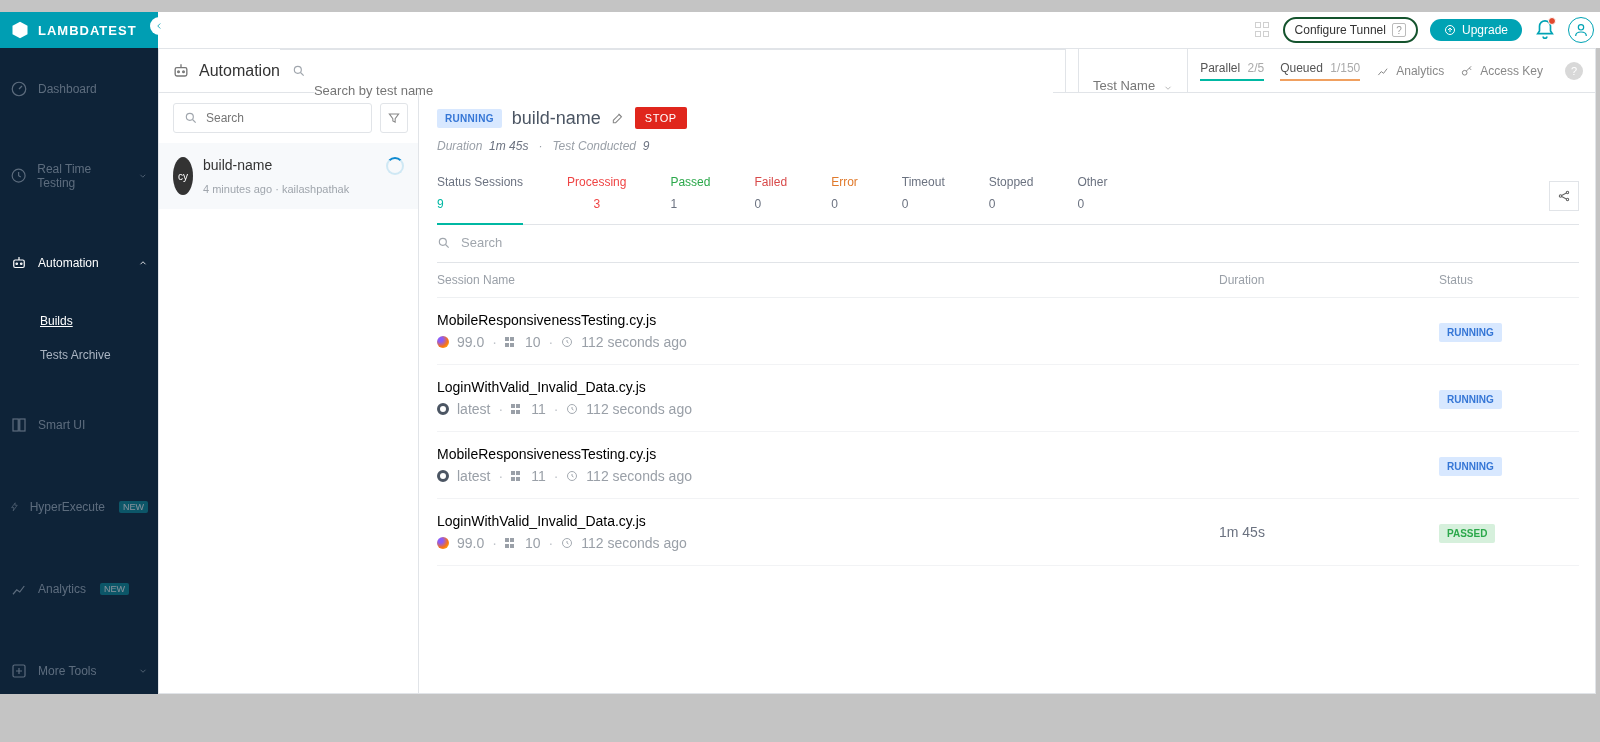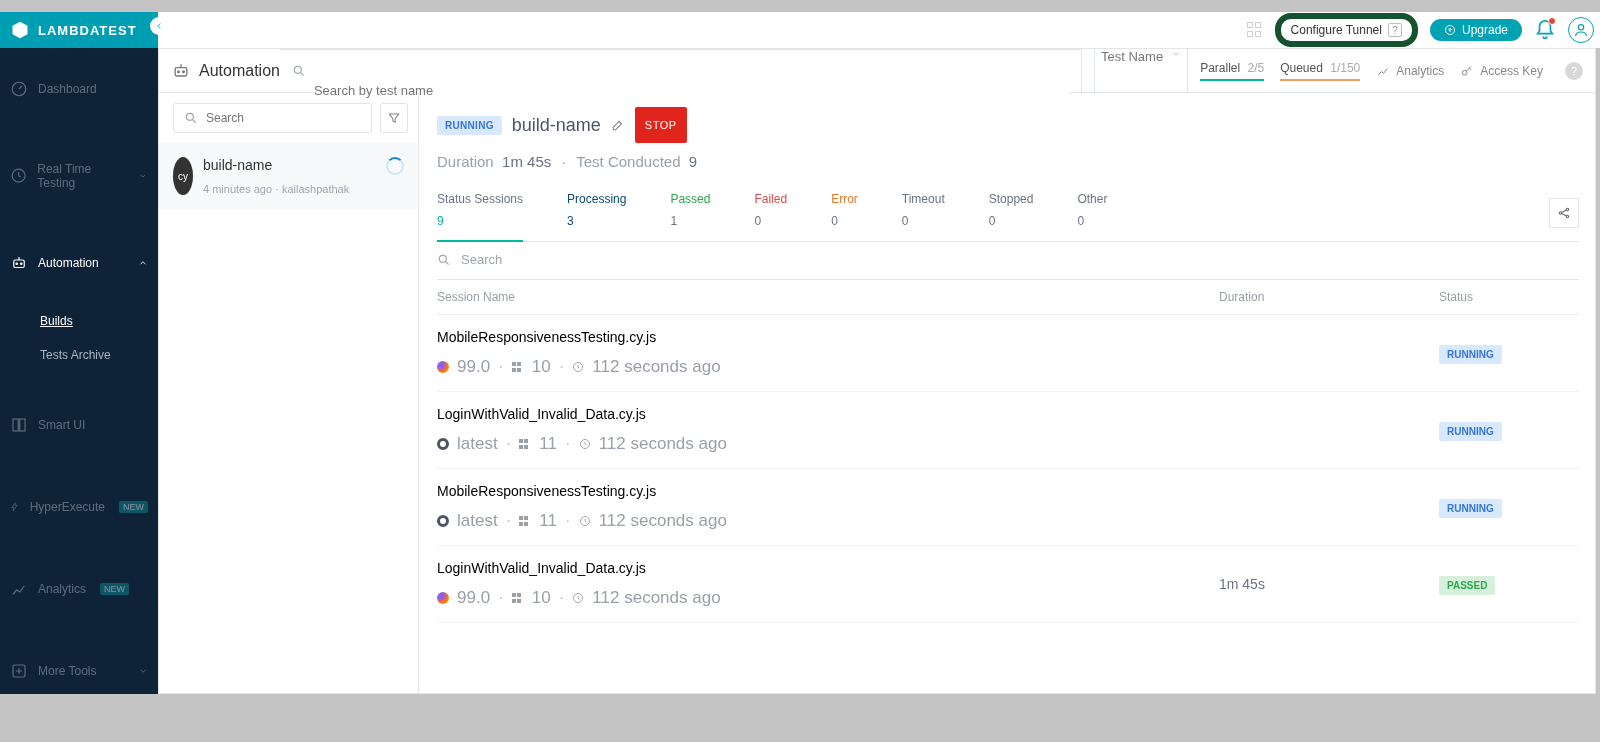--- a/index.html
+++ b/index.html
@@ -9,21 +9,21 @@
 .topbar { position: absolute; top: 12px; left: 0; right: 0; height: 36px; background: #fff; display: flex; align-items: center; }
 .brandbar { position: absolute; left: 0; top: 12px; width: 158px; height: 36px; background: #009eb3; display: flex; align-items: center; padding-left: 10px; gap: 8px; z-index: 3; }
 .brandbar .logo { width: 20px; height: 20px; fill: #fff; }
 .brandbar .brandtxt { color: #fff; font-weight: 700; font-size: 13px; letter-spacing: 1px; }
 .brand-caret { position: absolute; left: 150px; top: 17px; width: 18px; height: 18px; background: #fff; border-radius: 50%; display: flex; align-items: center; justify-content: center; z-index: 4; }
 .brand-caret svg { width: 10px; height: 10px; stroke: #009eb3; fill: none; stroke-width: 2; }
 
 .topbar-right { position: absolute; right: 6px; top: 0; height: 36px; display: flex; align-items: center; gap: 12px; }
 .grid-icon { display: inline-flex; flex-wrap: wrap; width: 16px; height: 16px; gap: 2px; }
 .grid-icon span { width: 6px; height: 6px; border: 1px solid #d0d0d0; }
-.tunnel-btn { border: 6px solid #14532d; background: #fff; border-radius: 16px; font-size: 12px; color: #333; padding: 4px 10px; display: flex; align-items: center; gap: 6px; }
+.tunnel-btn { border: 2px solid #14532d; background: #fff; border-radius: 16px; font-size: 12px; color: #333; padding: 4px 10px; display: flex; align-items: center; gap: 6px; }
 .tunnel-btn .q { width: 14px; height: 14px; border: 1px solid #bbb; color: #999; border-radius: 2px; font-size: 10px; display: flex; align-items: center; justify-content: center; }
 .upgrade-btn { background: #00a3b4; color: #fff; border-radius: 16px; padding: 4px 14px; font-size: 12px; display: flex; align-items: center; gap: 6px; }
 .upgrade-btn svg { width: 12px; height: 12px; stroke: #fff; fill: none; stroke-width: 2; }
 .bell { width: 22px; height: 22px; position: relative; }
 .bell svg { width: 22px; height: 22px; stroke: #00a3b4; fill: none; stroke-width: 1.8; }
 .bell .dot { position: absolute; top: -2px; right: 0; width: 8px; height: 8px; background: #e0482e; border-radius: 50%; border: 1px solid #fff; }
 .avatar-top { width: 26px; height: 26px; border: 1px solid #00a3b4; border-radius: 50%; display: flex; align-items: center; justify-content: center; }
 .avatar-top svg { width: 16px; height: 16px; stroke: #00a3b4; fill: none; stroke-width: 1.8; }
 
 
@@ -38,21 +38,21 @@
 .sidenav-sub.active { color: #fff; text-decoration: underline; }
 .badge-new { background: #0b8a99; color: #fff; font-size: 9px; padding: 1px 4px; border-radius: 2px; margin-left: 4px; }
 
 
 .panel { position: absolute; left: 158px; right: 4px; top: 48px; bottom: 48px; background: #fff; border: 1px solid #e1e4e8; display: flex; flex-direction: column; overflow: hidden; }
 .panel-head { display: flex; align-items: center; border-bottom: 1px solid #e1e4e8; height: 44px; padding: 0 12px; gap: 12px; }
 .panel-title { display: flex; align-items: center; gap: 8px; font-size: 16px; color: #333; font-weight: 500; }
 .panel-title svg { width: 20px; height: 20px; stroke: #777; fill: none; stroke-width: 1.6; }
 .search-wide { flex: 1; border: 1px solid #e1e4e8; border-left: none; height: 44px; display: flex; align-items: center; padding: 0 12px; gap: 8px; margin-left: -12px; }
 .search-wide input { border: none; outline: none; font-size: 13px; color: #333; flex: 1; margin-top: 40px; }
-.dropdown { border: 1px solid #e1e4e8; border-top: none; border-bottom: none; height: 44px; padding: 0 6px; display: flex; align-items: flex-start; gap: 8px; font-size: 13px; color: #777; cursor: pointer; }
+.dropdown { border: 1px solid #e1e4e8; border-top: none; border-bottom: none; height: 44px; padding: 0 14px; display: flex; align-items: flex-end; gap: 8px; font-size: 13px; color: #777; cursor: pointer; }
 .dropdown svg { width: 10px; height: 10px; stroke: #aaa; fill: none; stroke-width: 2; }
 .head-right { margin-left: auto; display: flex; align-items: center; gap: 16px; font-size: 12px; color: #888; }
 .head-stat .lbl { color: #555; }
 .head-stat .num { color: #aaa; margin-left: 4px; }
 .head-stat .ul { display: block; height: 2px; margin-top: 4px; }
 .head-stat.parallel .ul { background: #00b8a3; }
 .head-stat.queued .ul { background: #f0a060; }
 .link-ico { display: flex; align-items: center; gap: 6px; color: #888; font-size: 12px; cursor: pointer; }
 .link-ico svg { width: 14px; height: 14px; stroke: #888; fill: none; stroke-width: 1.7; }
 .q-circle { width: 18px; height: 18px; border-radius: 50%; background: #d8d8d8; color: #fff; font-size: 11px; display: flex; align-items: center; justify-content: center; margin-left: 6px; }
@@ -69,49 +69,49 @@
 .cy-badge { width: 20px; height: 38px; border-radius: 50%; background: #333; color: #fff; font-size: 10px; display: flex; align-items: center; justify-content: center; }
 .build-card .bname { color: #333; font-size: 14px; }
 .build-card .meta { color: #a0a6ad; font-size: 11px; margin-top: 10px; }
 .spinner { width: 18px; height: 18px; margin-left: auto; border: 2px solid #cfe8f4; border-top-color: #0f8ad0; border-radius: 50%; }
 
 .right-col { flex: 1; display: flex; flex-direction: column; padding: 14px 16px 0 18px; min-width: 0; }
 .build-header-row { display: flex; align-items: center; gap: 10px; }
 .status-chip { background: #d8e8ff; color: #3576d6; font-size: 10px; padding: 4px 8px; border-radius: 2px; font-weight: 600; letter-spacing: .3px; }
 .build-title { color: #4b5563; font-size: 18px; }
 .edit-ico { width: 14px; height: 14px; stroke: #888; fill: none; stroke-width: 1.8; cursor: pointer; }
-.stop-btn { background: #e0261c; color: #fff; font-size: 11px; padding: 12px 10px; border-radius: 2px; cursor: pointer; letter-spacing: .5px; }
-.build-sub { margin-top: 10px; font-size: 15px; color: #9aa0a8; display: flex; gap: 10px; }
+.stop-btn { background: #e0261c; color: #fff; font-size: 11px; padding: 5px 10px; border-radius: 2px; cursor: pointer; letter-spacing: .5px; }
+.build-sub { margin-top: 10px; font-size: 12px; color: #9aa0a8; display: flex; gap: 10px; font-style: italic; }
 .build-sub b { color: #6b7280; font-weight: 500; }
 
 .tabs { display: flex; gap: 44px; border-bottom: 1px solid #e1e4e8; margin-top: 14px; position: relative; }
 .tab { padding: 8px 0 12px 0; font-size: 12px; display: flex; flex-direction: column; gap: 8px; }
 .tab .lbl { color: #6b7280; }
 .tab .val { color: #6b7280; }
 .tab.sessions { border-bottom: 2px solid #00b8a3; margin-bottom:-1px; }
 .tab.sessions .val { color: #00b8a3; }
-.tab.processing .lbl, .tab.processing .val { color: #0c4a6e; }
+.tab.processing .lbl, .tab.processing .val { color: #ef4444; text-align: center; }
 .tab.passed .lbl { color: #2ba84a; }
 .tab.failed .lbl { color: #d84a4a; }
 .tab.error .lbl { color: #e07a2c; }
 .share { margin-left: auto; align-self: center; width: 30px; height: 30px; border: 1px solid #e1e4e8; display: flex; align-items: center; justify-content: center; cursor: pointer; }
 .share svg { width: 14px; height: 14px; stroke: #666; fill: none; stroke-width: 1.8; }
 
 .sess-search { display: flex; align-items: center; gap: 10px; padding: 10px 0 12px 0; color: #a0a6ad; font-size: 13px; }
 .sess-search svg { width: 14px; height: 14px; stroke: #a0a6ad; fill: none; stroke-width: 2; }
 
 .thead { display: flex; color: #9aa0a8; font-size: 12px; padding: 10px 0; border-top: 1px solid #e1e4e8; border-bottom: 1px solid #eef0f2; }
 .col-name { flex: 1; }
 .col-dur { width: 220px; }
 .col-stat { width: 140px; }
 
 .row { display: flex; align-items: flex-start; padding: 14px 0; border-bottom: 1px solid #f2f3f5; }
 .row .main { flex: 1; }
 .row .fname { color: #000000; font-size: 14px; }
-.row .meta { display: flex; align-items: center; gap: 8px; color: #9aa0a8; font-size: 17px; margin-top: 12px; }
+.row .meta { display: flex; align-items: center; gap: 8px; color: #9aa0a8; font-size: 14px; margin-top: 6px; }
 .row .meta .sep { color: #c0c4ca; }
 .browser-ff { width: 12px; height: 12px; border-radius: 50%; background: radial-gradient(circle at 30% 30%, #8b5cf6 20%, #f97316 60%, #facc15 100%); }
 .browser-chromium { width: 12px; height: 12px; border-radius: 50%; border: 3px solid #4b5563; box-sizing: border-box; }
 .win-ico { display:inline-flex; flex-wrap:wrap; width:10px; height:10px; gap:1px; margin-right:2px;}
 .win-ico span{ width:4px; height:4px; background:#9aa0a8; }
 .clock-ico { width: 12px; height: 12px; stroke: #9aa0a8; fill: none; stroke-width: 1.8; }
 
 .chip { font-size: 10px; padding: 4px 8px; border-radius: 2px; font-weight: 600; }
 .chip.running { background: #d8e8ff; color: #3576d6; }
 .chip.passed { background: #d6f0dc; color: #2ba84a; }

